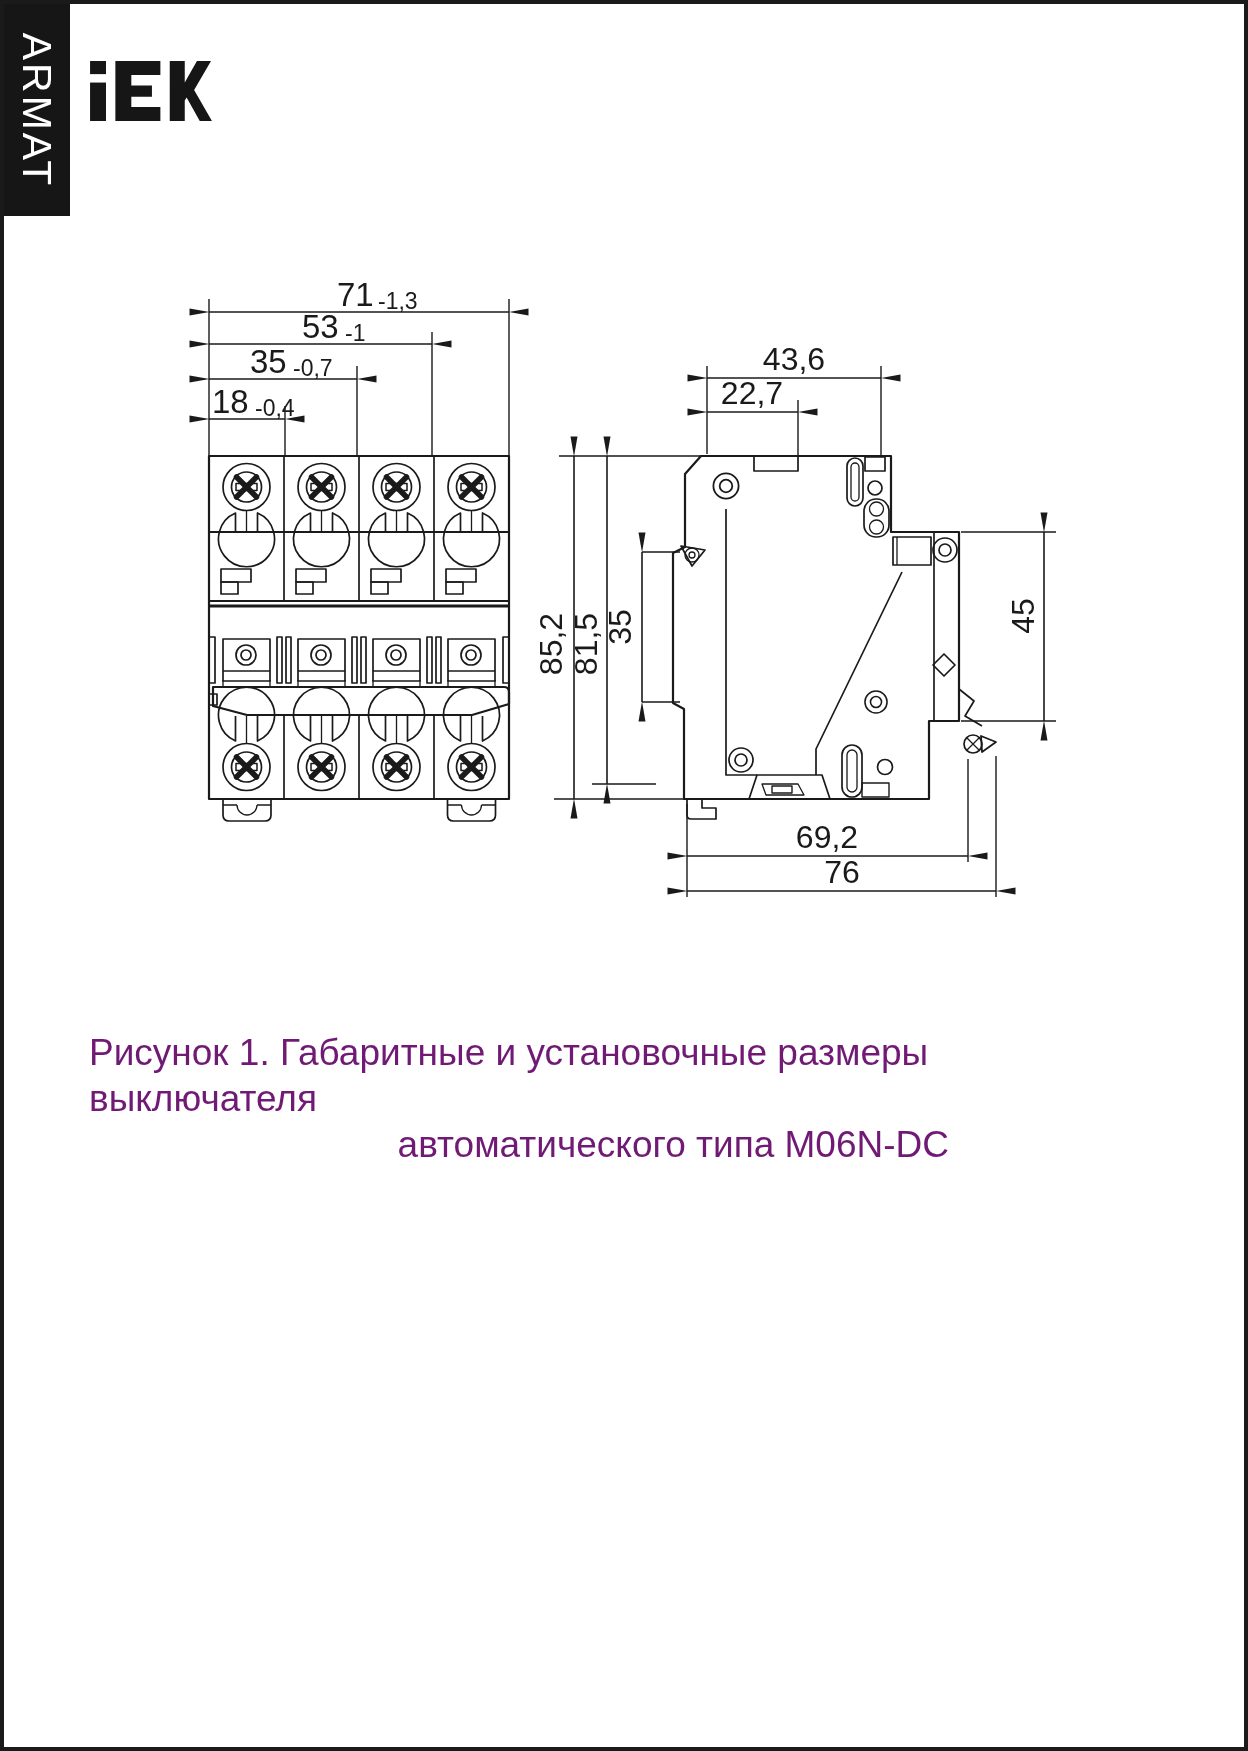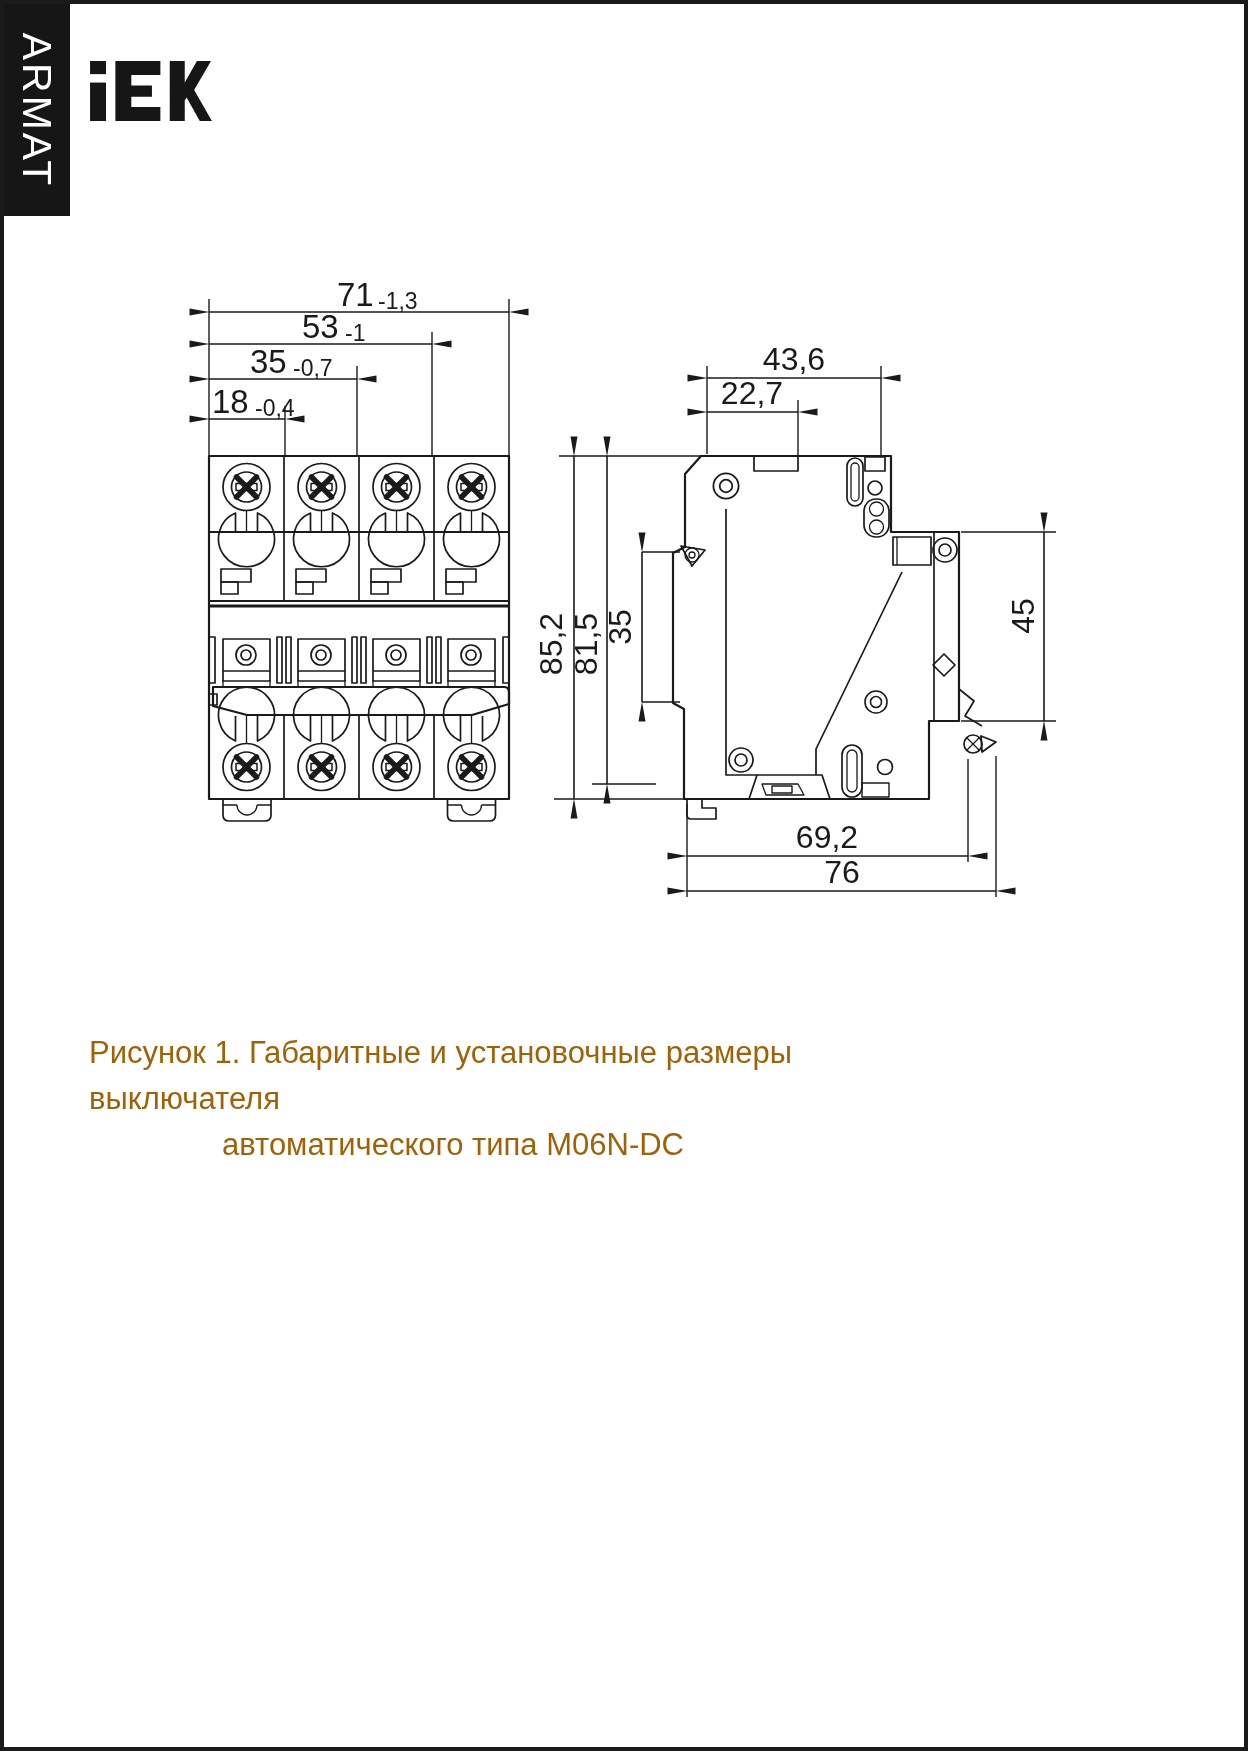--- a/index.html
+++ b/index.html
@@ -48,24 +48,24 @@
   .cross{stroke-width:5.5;stroke-linecap:round;}
   .slot{fill:#ffffff;stroke-width:1.5;}
   .grayfill{fill:#9a9a9a;stroke-width:1.4;}
   .whitefill{fill:#ffffff;stroke-width:1.8;}
   .dimtext{font-family:"Liberation Sans",sans-serif;font-size:33px;fill:#1a1a1a;stroke:none;}
   .dimtext-sm{font-family:"Liberation Sans",sans-serif;font-size:23px;fill:#1a1a1a;stroke:none;}
   .dimtext-side{font-family:"Liberation Sans",sans-serif;font-size:32px;fill:#1a1a1a;stroke:none;}
   .caption{
     position:absolute;left:85px;top:1026px;
     width:860px;
-    font-size:31px;line-height:46px;
-    color:#a16207;
-  }
-  .caption .l2{padding-left:133px;}
+    font-size:37px;line-height:46px;
+    color:#701a75;
+  }
+  .caption .l2{padding-left:133px;text-align:right;}
 </style>
 </head>
 <body>
 
 <div class="page">
 
   <div class="brand-bar">
     <span class="brand-text">ARMAT</span>
   </div>
 

